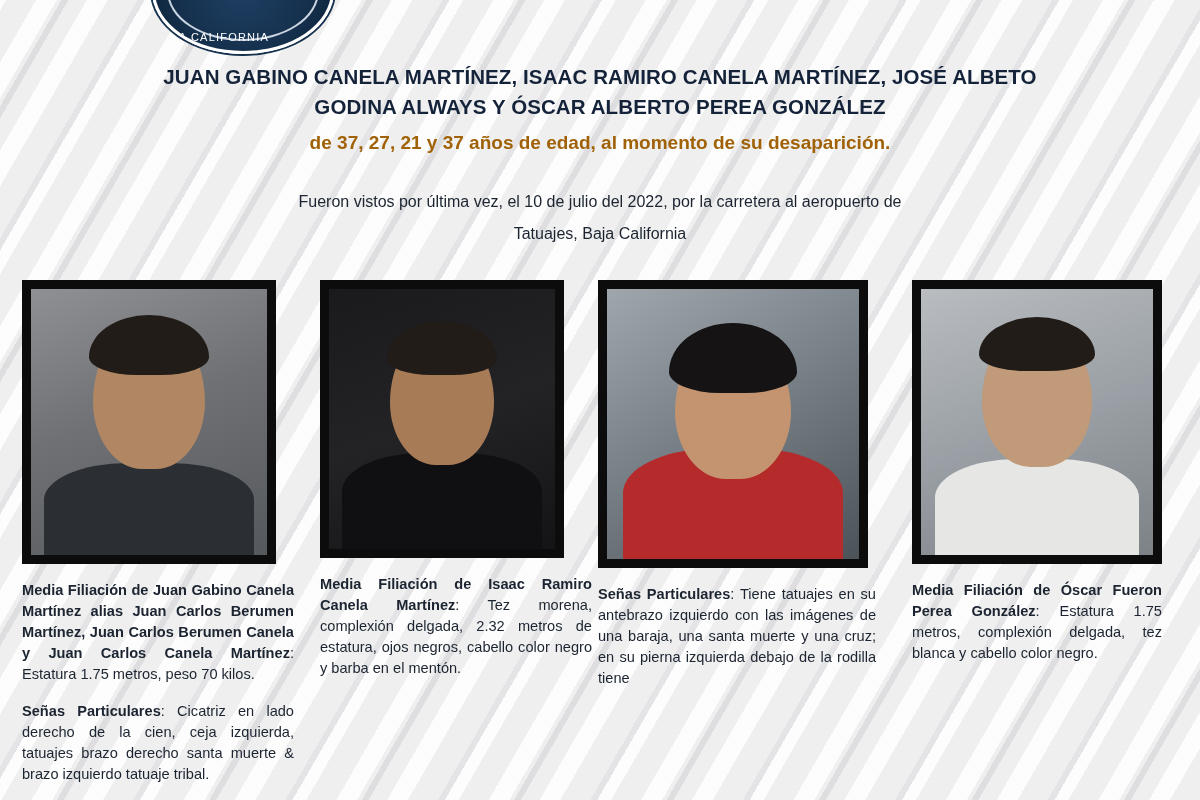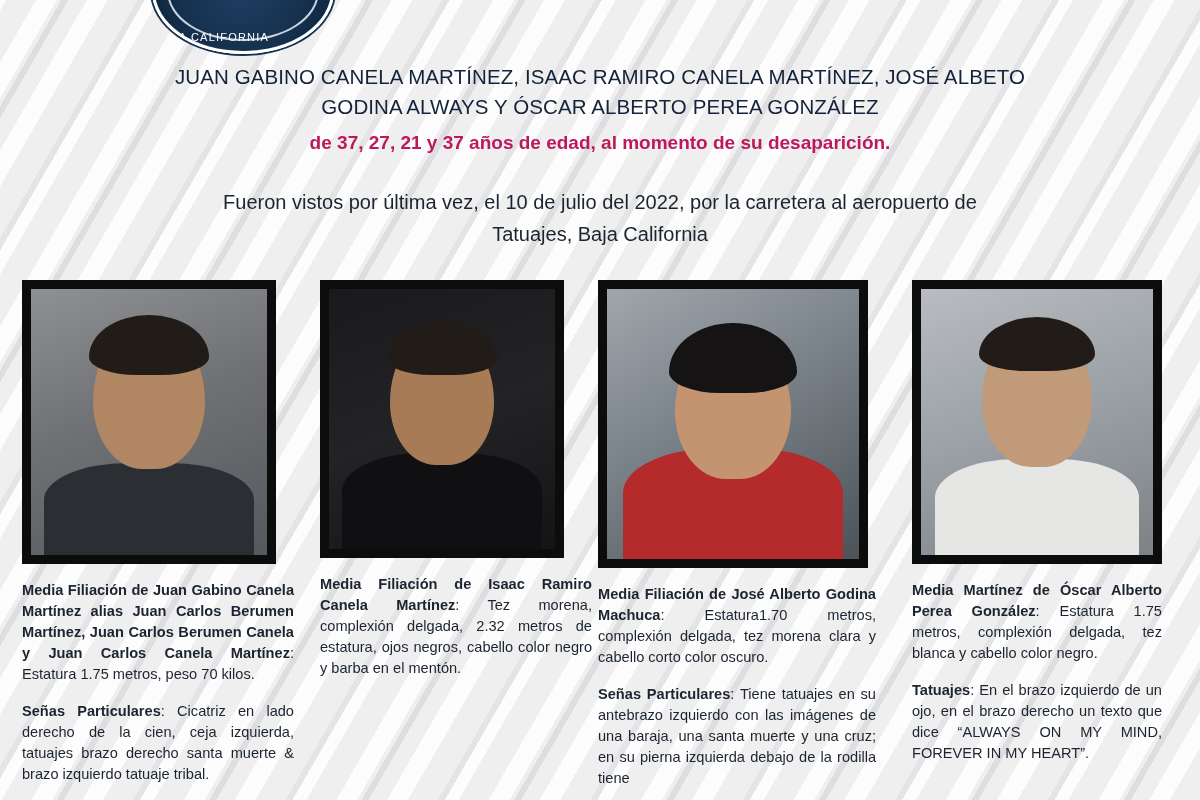--- a/index.html
+++ b/index.html
@@ -105,39 +105,39 @@
   
   .titles {
     position: absolute;
     left: 60px;
     right: 60px;
     top: 62px;
     text-align: center;
   }
   .name-line {
     font-size: 20.5px;
-    font-weight: 400;
+    font-weight: 700;
     color: #14233a;
     line-height: 30px;
     letter-spacing: 0.1px;
   }
   .ages-line {
     margin-top: 8px;
     font-size: 19px;
     font-weight: 700;
-    color: #be185d;
+    color: #a16207;
     line-height: 26px;
   }
   .seen-block {
     position: absolute;
     left: 100px;
     right: 100px;
     top: 186px;
     text-align: center;
-    font-size: 20px;
+    font-size: 16px;
     font-weight: 400;
     color: #1b2430;
     line-height: 32px;
   }
 
   
   .cards {
     position: absolute;
     left: 0;
     top: 280px;
@@ -279,32 +279,30 @@
     </div>
 
     <div class="card c2">
       <div class="photo">
         <div class="ph-bg ph-c"></div>
         <div class="torso t-c"></div>
         <div class="face f-c"></div>
         <div class="hair h-c"></div>
       </div>
       <div class="label-block">
-        <p class="para"><b>Media Filiación de José Alberto Godina Machuca</b><span>: Estatura1.70 metros, complexión delgada, tez morena clara y cabello corto color oscuro.</span></p>
         <p class="para"><b>Señas Particulares</b><span>: Tiene tatuajes en su antebrazo izquierdo con las imágenes de una baraja, una santa muerte y una cruz; en su pierna izquierda debajo de la rodilla tiene</span></p>
       </div>
     </div>
 
     <div class="card c3">
       <div class="photo">
         <div class="ph-bg ph-d"></div>
         <div class="torso t-d"></div>
         <div class="face f-d"></div>
         <div class="hair h-d"></div>
       </div>
       <div class="label-block">
-        <p class="para"><b>Media Martínez de Óscar Alberto Perea González</b><span>: Estatura 1.75 metros, complexión delgada, tez blanca y cabello color negro.</span></p>
-        <p class="para"><b>Tatuajes</b><span>: En el brazo izquierdo de un ojo, en el brazo derecho un texto que dice “ALWAYS ON MY MIND, FOREVER IN MY HEART”.</span></p>
+        <p class="para"><b>Media Filiación de Óscar Fueron Perea González</b><span>: Estatura 1.75 metros, complexión delgada, tez blanca y cabello color negro.</span></p>
       </div>
     </div>
 
   </div>
 </div>
 
 </body></html>

